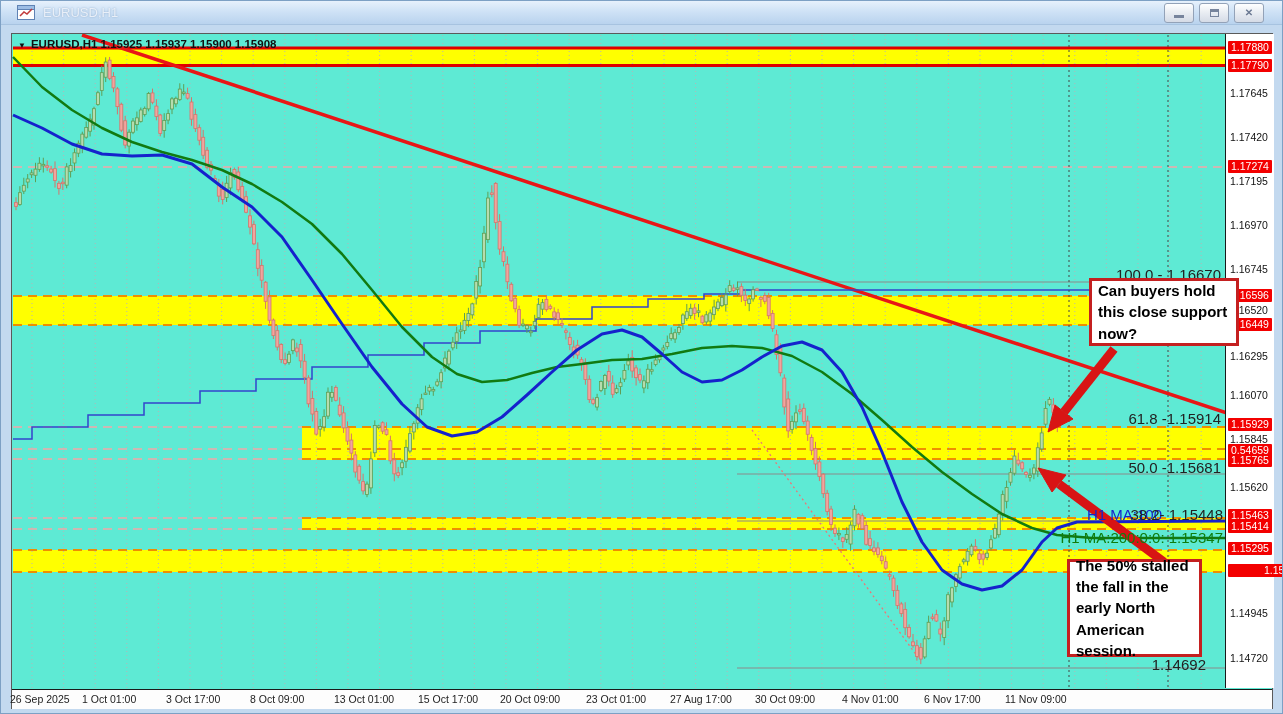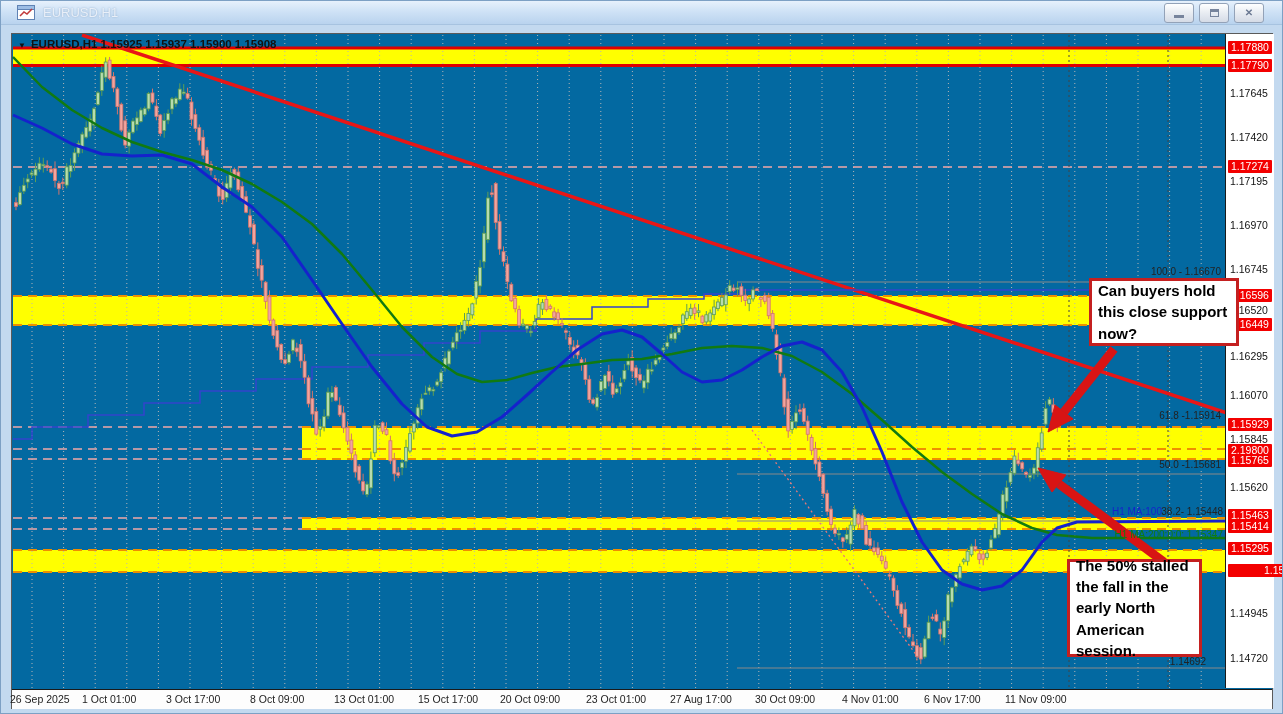--- a/index.html
+++ b/index.html
@@ -15,34 +15,34 @@
   .win-title{font-size:13px;color:#e9eff8;text-shadow:0 0 2px #8aa8c8;flex:1 1 auto;}
   .winbtns{display:flex;gap:5px;margin-right:8px;}
   .wbtn{width:28px;height:18px;border:1px solid #93a2b8;border-radius:3px;
     background:linear-gradient(#ffffff,#e8ecf2 50%,#d5dbe6);
     display:flex;align-items:center;justify-content:center;color:#6a7892;
     font-size:10px;font-weight:bold;cursor:default;}
   .glyph-min{width:10px;height:3px;background:#77849c;margin-top:7px;}
   .glyph-restore{width:9px;height:8px;border:1px solid #77849c;border-top:3px solid #77849c;box-sizing:border-box;}
   
   .client{position:absolute;left:10px;top:32px;width:1262px;height:676px;
-    background:#0369a1;border:1px solid #5a5a5a;box-sizing:border-box;}
+    background:#5eead4;border:1px solid #5a5a5a;box-sizing:border-box;}
   #plot{position:absolute;left:0;top:0;}
   .ohlc{position:absolute;left:6px;top:4px;font-size:11.5px;font-weight:bold;
     color:#111;z-index:6;white-space:nowrap;}
   .ohlc .dd{font-size:8px;margin-right:5px;}
   .yaxis{position:absolute;left:1213px;top:0;width:48px;height:654px;background:#fff;
     border-left:1px solid #1a1a1a;z-index:5;}
   .ylab{position:absolute;left:4px;font-size:10.5px;color:#111;white-space:nowrap;line-height:13px;}
   .ylab.badge{left:2px;background:#f30000;color:#fff;padding:0 3px;border-radius:1px;}
   .xaxis{position:absolute;left:0;top:655px;width:1260px;height:19px;background:#fdfdfd;
     border-top:1px solid #1a1a1a;z-index:4;}
   .xlab{position:absolute;top:3px;font-size:10.5px;color:#222;white-space:nowrap;}
   
-  .flabel{position:absolute;font-size:10px;color:#222;white-space:nowrap;z-index:8;}
+  .flabel{position:absolute;font-size:15px;color:#222;white-space:nowrap;z-index:8;}
   .flabel.blue{color:#1522cc;}
   .flabel.green{color:#0f7d0f;}
   
   .notebox{position:absolute;background:#fff;border:3px solid #c42020;
     color:#000;font-size:15px;font-weight:bold;text-align:left;
     display:flex;align-items:center;justify-content:center;
     line-height:1.42;z-index:30;box-sizing:border-box;padding:4px 6px;}
 </style>
 </head>
 <body>
@@ -703,21 +703,21 @@
         <div class="ylab" style="top: 141px;">1.17195</div>
         <div class="ylab" style="top: 185px;">1.16970</div>
         <div class="ylab" style="top: 229px;">1.16745</div>
         <div class="ylab badge" style="top: 255px;">1.16596</div>
         <div class="ylab" style="top: 270px;">1.16520</div>
         <div class="ylab badge" style="top: 284px;">1.16449</div>
         <div class="ylab" style="top: 316px;">1.16295</div>
         <div class="ylab" style="top: 355px;">1.16070</div>
         <div class="ylab badge" style="top: 384px;">1.15929</div>
         <div class="ylab" style="top: 399px;">1.15845</div>
-        <div class="ylab badge" style="top: 410px;">2.19800</div>
+        <div class="ylab badge" style="top: 410px;">0.54659</div>
         <div class="ylab badge" style="top: 420px;">1.15765</div>
         <div class="ylab" style="top: 447px;">1.15620</div>
         <div class="ylab badge" style="top: 475px;">1.15463</div>
         <div class="ylab badge" style="top: 486px;">1.15414</div>
         <div class="ylab badge" style="top: 508px;">1.15295</div>
         <div class="ylab badge" style="top: 530px; padding-left: 36px;">1.15185</div>
         <div class="ylab" style="top: 573px;">1.14945</div>
         <div class="ylab" style="top: 618px;">1.14720</div>
       </div>
     <div class="xaxis" id="xaxis">

